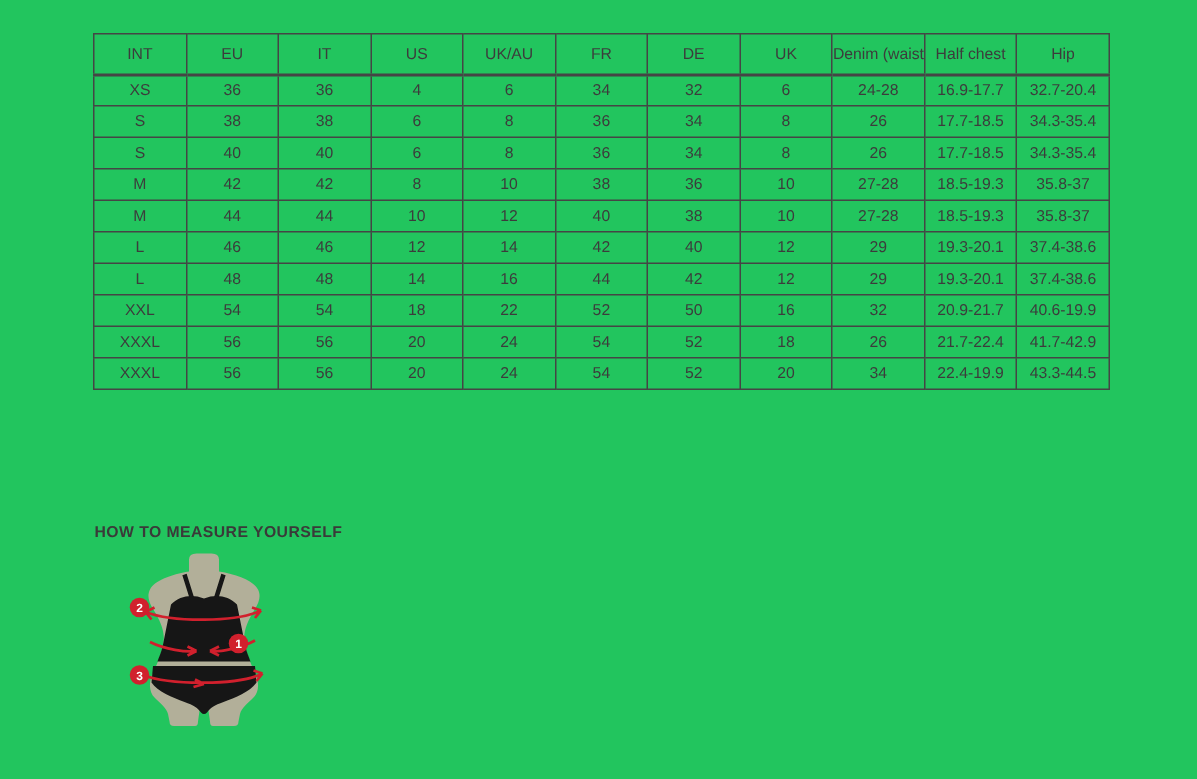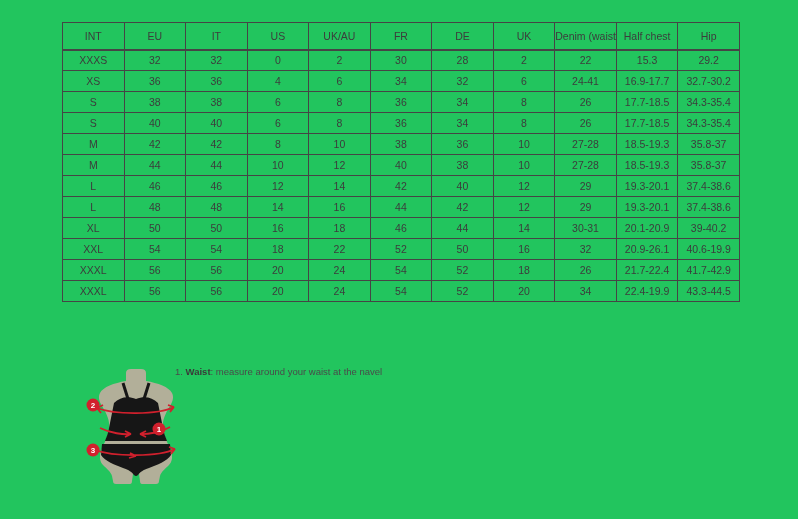--- a/index.html
+++ b/index.html
@@ -49,44 +49,31 @@
             <th>FR</th>
             <th>DE</th>
             <th>UK</th>
             <th>Denim (waist)</th>
             <th>Half chest</th>
             <th>Hip</th>
           </tr>
         </thead>
       <tbody>
           <tr>
-            <td>XXXS</td>
+            <td>XS</td>
+            <td>36</td>
+            <td>36</td>
+            <td>4</td>
+            <td>6</td>
+            <td>34</td>
             <td>32</td>
-            <td>32</td>
-            <td>0</td>
-            <td>2</td>
-            <td>30</td>
-            <td>28</td>
-            <td>2</td>
-            <td>22</td>
-            <td>15.3</td>
-            <td>29.2</td>
-          </tr>
-          <tr>
-            <td>XS</td>
-            <td>36</td>
-            <td>36</td>
-            <td>4</td>
-            <td>6</td>
-            <td>34</td>
-            <td>32</td>
-            <td>6</td>
-            <td>24-41</td>
+            <td>6</td>
+            <td>24-28</td>
             <td>16.9-17.7</td>
-            <td>32.7-30.2</td>
+            <td>32.7-20.4</td>
           </tr>
           <tr>
             <td>S</td>
             <td>38</td>
             <td>38</td>
             <td>6</td>
             <td>8</td>
             <td>36</td>
             <td>34</td>
             <td>8</td>
@@ -153,43 +140,30 @@
             <td>14</td>
             <td>16</td>
             <td>44</td>
             <td>42</td>
             <td>12</td>
             <td>29</td>
             <td>19.3-20.1</td>
             <td>37.4-38.6</td>
           </tr>
           <tr>
-            <td>XL</td>
-            <td>50</td>
-            <td>50</td>
-            <td>16</td>
-            <td>18</td>
-            <td>46</td>
-            <td>44</td>
-            <td>14</td>
-            <td>30-31</td>
-            <td>20.1-20.9</td>
-            <td>39-40.2</td>
-          </tr>
-          <tr>
             <td>XXL</td>
             <td>54</td>
             <td>54</td>
             <td>18</td>
             <td>22</td>
             <td>52</td>
             <td>50</td>
             <td>16</td>
             <td>32</td>
-            <td>20.9-26.1</td>
+            <td>20.9-21.7</td>
             <td>40.6-19.9</td>
           </tr>
           <tr>
             <td>XXXL</td>
             <td>56</td>
             <td>56</td>
             <td>20</td>
             <td>24</td>
             <td>54</td>
             <td>52</td>
@@ -208,20 +182,21 @@
             <td>52</td>
             <td>20</td>
             <td>34</td>
             <td>22.4-19.9</td>
             <td>43.3-44.5</td>
           </tr>
         </tbody>
     </table>
   </div>
 
+  <div class="measure-heading">HOW TO MEASURE YOURSELF</div>
 
   <svg class="measure-figure" viewBox="0 0 100 120" xmlns="http://www.w3.org/2000/svg">
 
     <path fill="#b2af99" d="
       M43,14 L43,6 Q43,2 48,2 L58,2 Q63,2 63,6 L63,14
       C75,16 86,20 89,26 C91,30 90,34 87,39
       C82,47 79,54 80,61 C81,69 85,77 88,84
       C90,90 89,95 86,98 C82,102 78,105 77,109
       L76,114 Q76,117 73,117 L59,117 Q57,117 57,114
       L56,107 Q55,104 53,104 Q51,104 50,107
@@ -254,19 +229,15 @@
       <circle cx="76" cy="62" r="6.5" fill="#d1202d"></circle>
       <text x="76" y="65" text-anchor="middle" font-size="8" font-weight="bold" fill="#ffffff">1</text>
     </g>
     <g>
       <circle cx="10" cy="83" r="6.5" fill="#d1202d"></circle>
       <text x="10" y="86" text-anchor="middle" font-size="8" font-weight="bold" fill="#ffffff">3</text>
     </g>
   </svg>
 
   <div class="measure-steps">
-    <div class="step">
-      <span>1.</span>
-      <b>Waist</b><span>: measure around your waist at the navel</span>
-    </div>
   </div>
 
 </div>
 
 </body></html>

